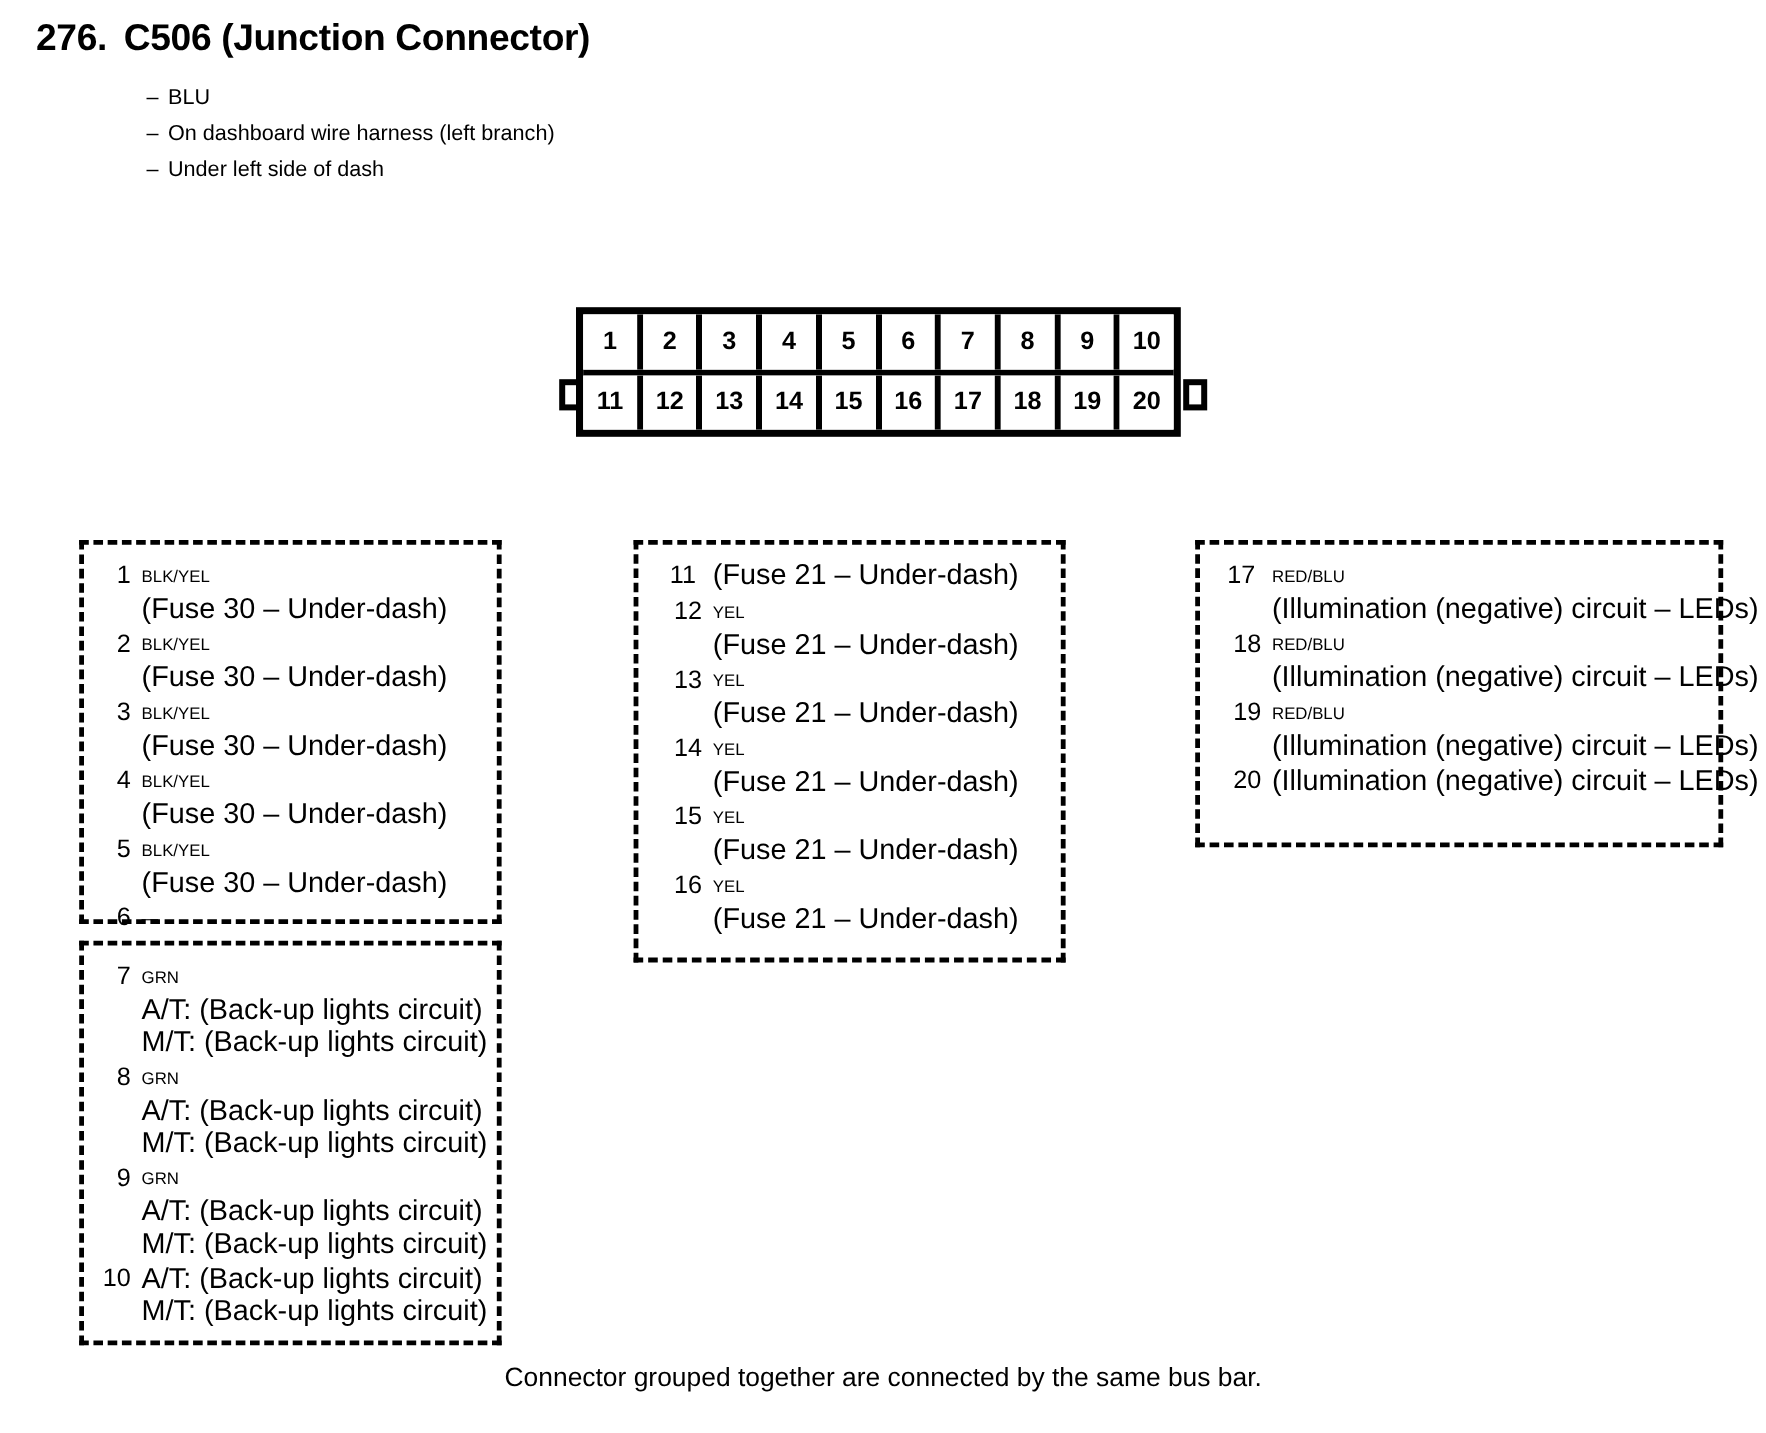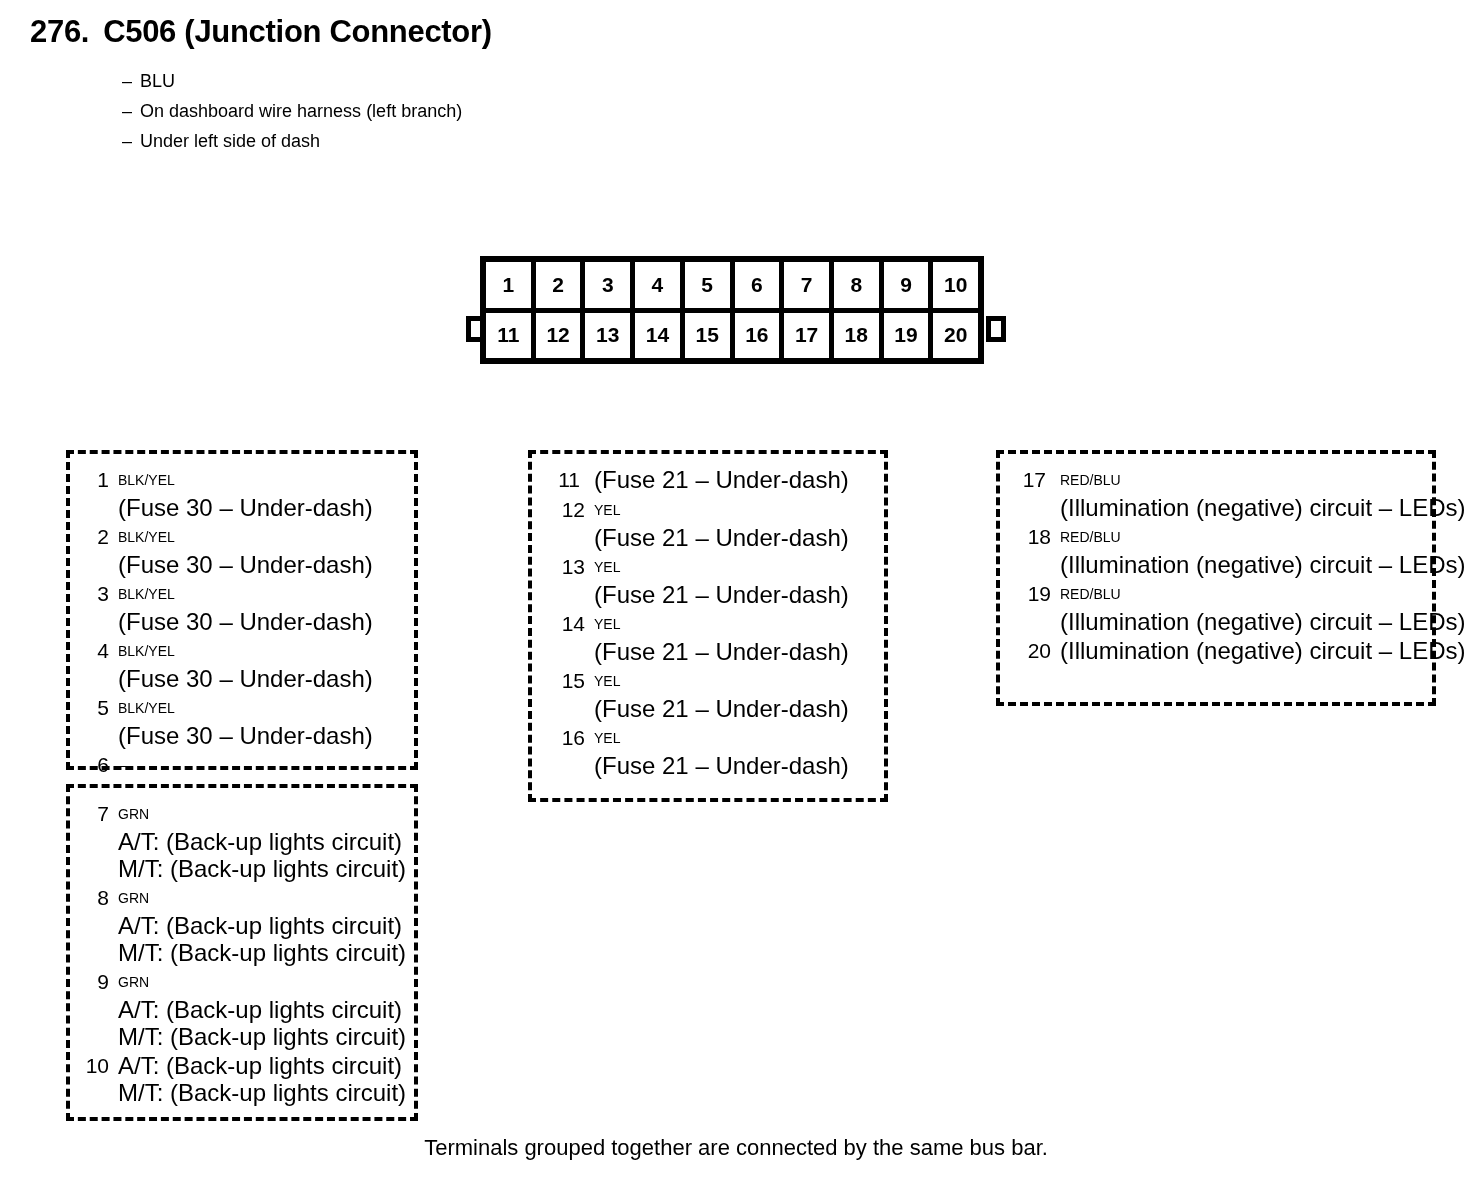--- a/index.html
+++ b/index.html
@@ -357,15 +357,15 @@
         </li>
         <li class="terminal-item">
           <div class="terminal-num">20</div>
           <div class="terminal-body">
             <div class="terminal-detail">(Illumination (negative) circuit – LEDs)</div>
           </div>
         </li>
       </ul>
     </div>
 
-  <div id="footer-note">Terminals grouped together are connected by the same bus bar.</div>
+  <div id="footer-note">Connector grouped together are connected by the same bus bar.</div>
 
 </div>
 
 </body></html>

